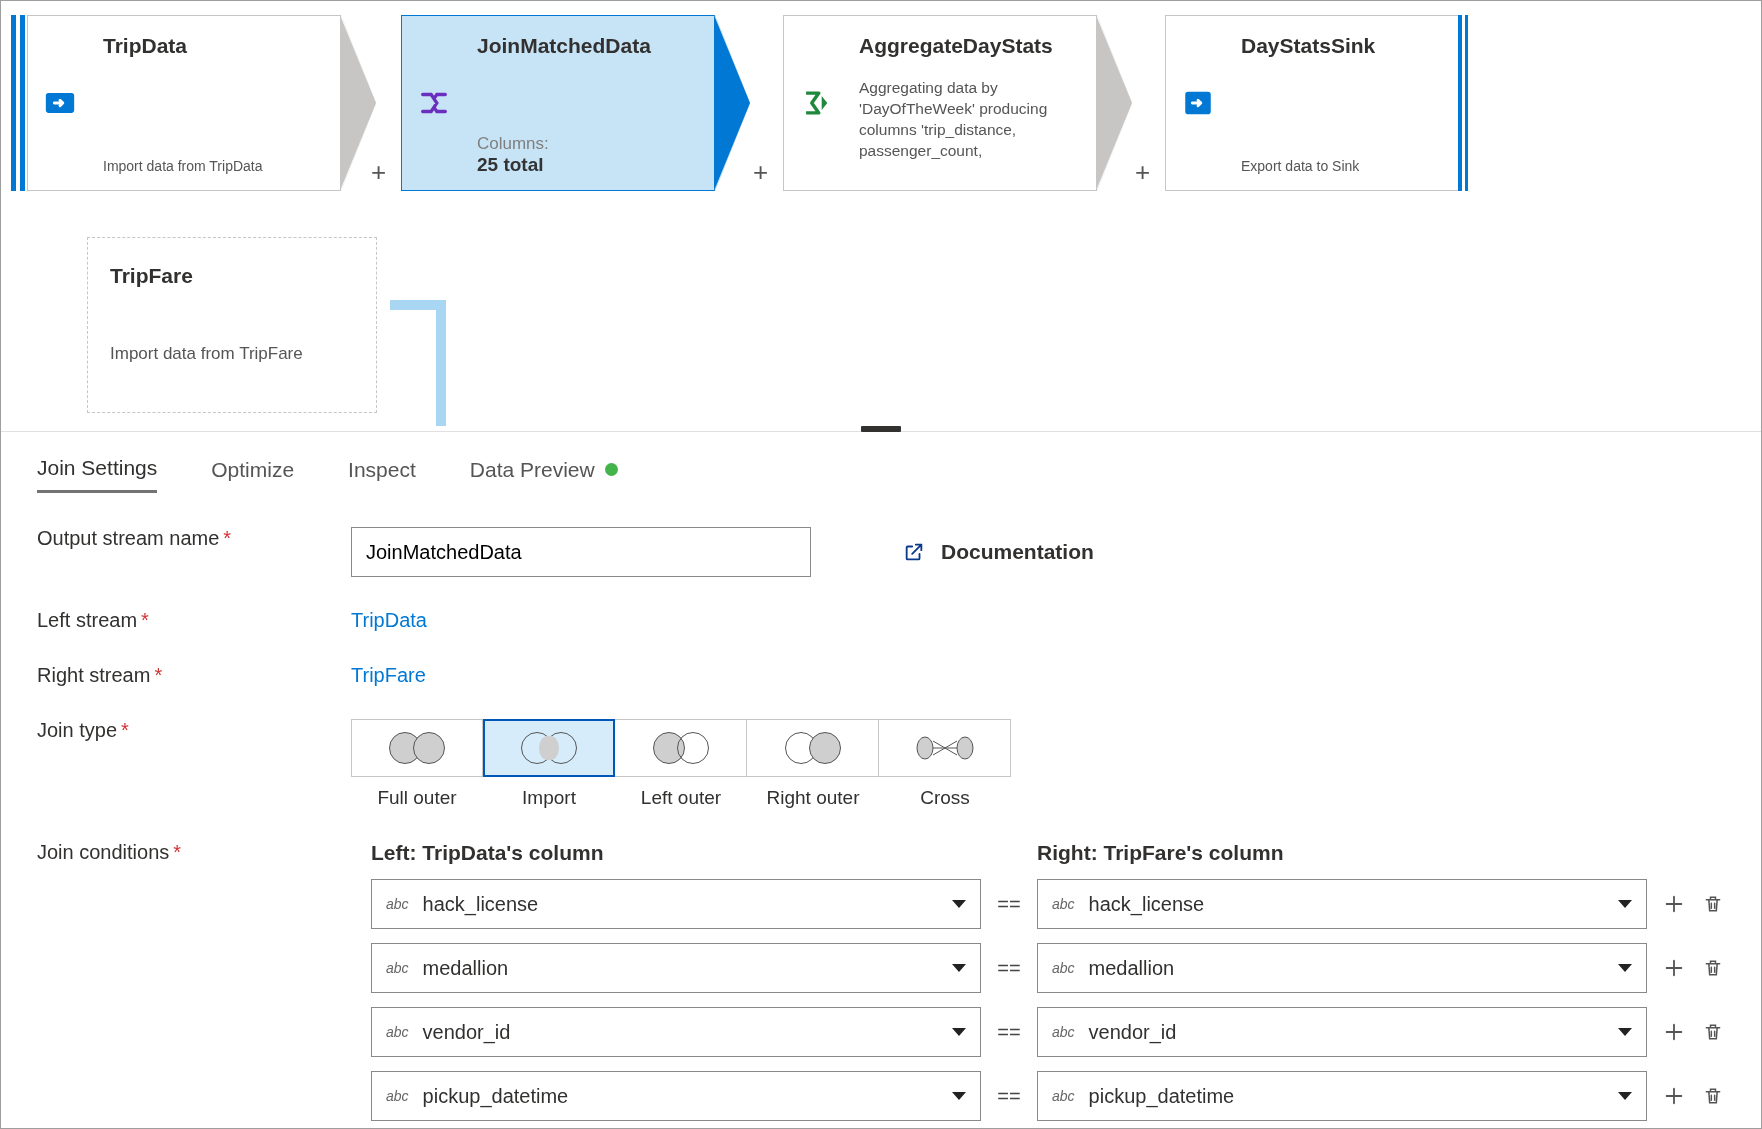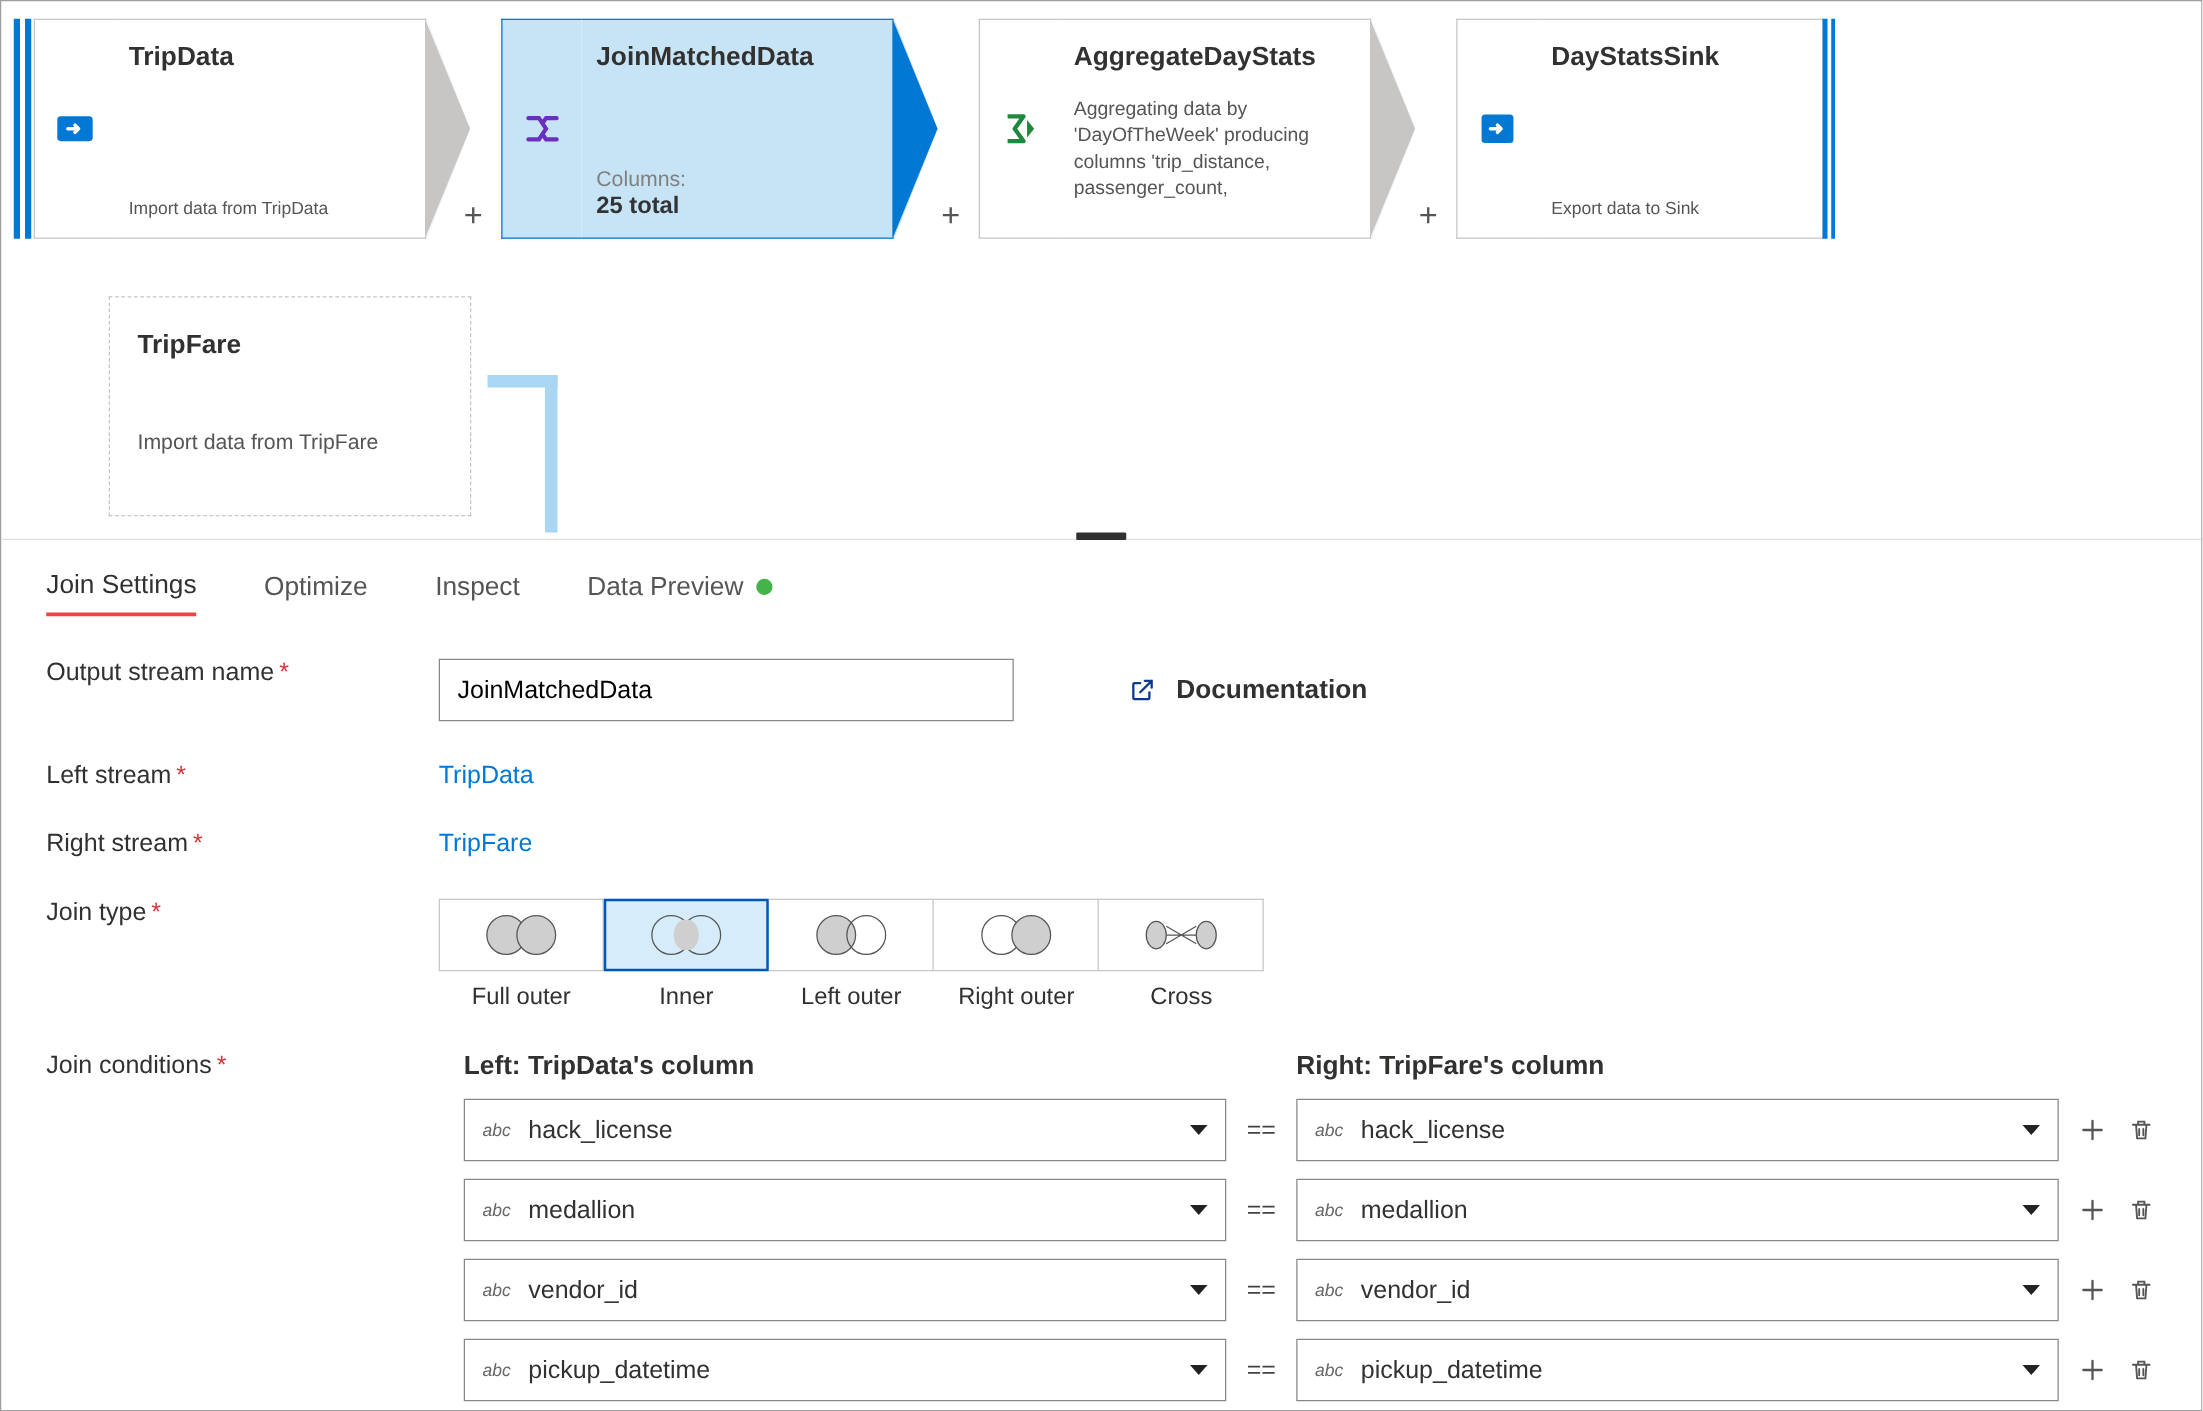--- a/index.html
+++ b/index.html
@@ -53,21 +53,21 @@
   
   .connector { position: absolute; background: #a9d6f2; }
 
   
   .divider { border-top: 1px solid #e0e0e0; position: relative; }
   .drag-handle { position: absolute; top: -6px; left: 50%; transform: translateX(-50%); width: 40px; height: 6px; background: #323130; border-radius: 1px; }
 
   
   .tabs { display: flex; gap: 54px; padding: 24px 36px 0 36px; font-size: 21px; }
   .tab { color: #555; cursor: pointer; padding-bottom: 10px; display: flex; align-items: center; gap: 10px; }
-  .tab.active { color: #323130; border-bottom: 3px solid #ef4444; }
+  .tab.active { color: #323130; border-bottom: 3px solid #737373; }
   .status-dot { width: 13px; height: 13px; border-radius: 50%; background: #44b44a; display: inline-block; }
 
   
   .settings { padding: 34px 36px 30px 36px; display: grid; grid-template-columns: 280px 1fr; row-gap: 32px; column-gap: 34px; align-items: start; font-size: 20px; }
   .lbl { color: #323130; }
   .req { color: #d13438; margin-left: 4px; }
   .text-input { width: 460px; height: 50px; border: 1px solid #8a8886; padding: 0 14px; font-size: 20px; font-family: inherit; }
   .linklike { color: #0078d4; }
   .doc-row { display: flex; align-items: center; gap: 26px; }
   .doc-link { display: flex; align-items: center; gap: 16px; font-weight: 600; font-size: 21px; color: #323130; }
@@ -245,21 +245,21 @@
           <div class="jt-label">Full outer</div>
         </div>
         <div class="jt selected">
           <div class="jt-box">
               <div class="venn">
             <div class="c l"></div>
                 <div class="c r"></div>
             <div style="position:absolute;left:18px;top:6px;width:20px;height:24px;background:#cfcfcf;border-radius:50%/60%;"></div>
           </div>
             </div>
-          <div class="jt-label">Inner</div>
+          <div class="jt-label">Import</div>
         </div>
         <div class="jt">
           <div class="jt-box">
               <div class="venn">
                 <div class="c l fill"></div>
                 <div class="c r"></div>
               </div>
             </div>
           <div class="jt-label">Left outer</div>
         </div>

